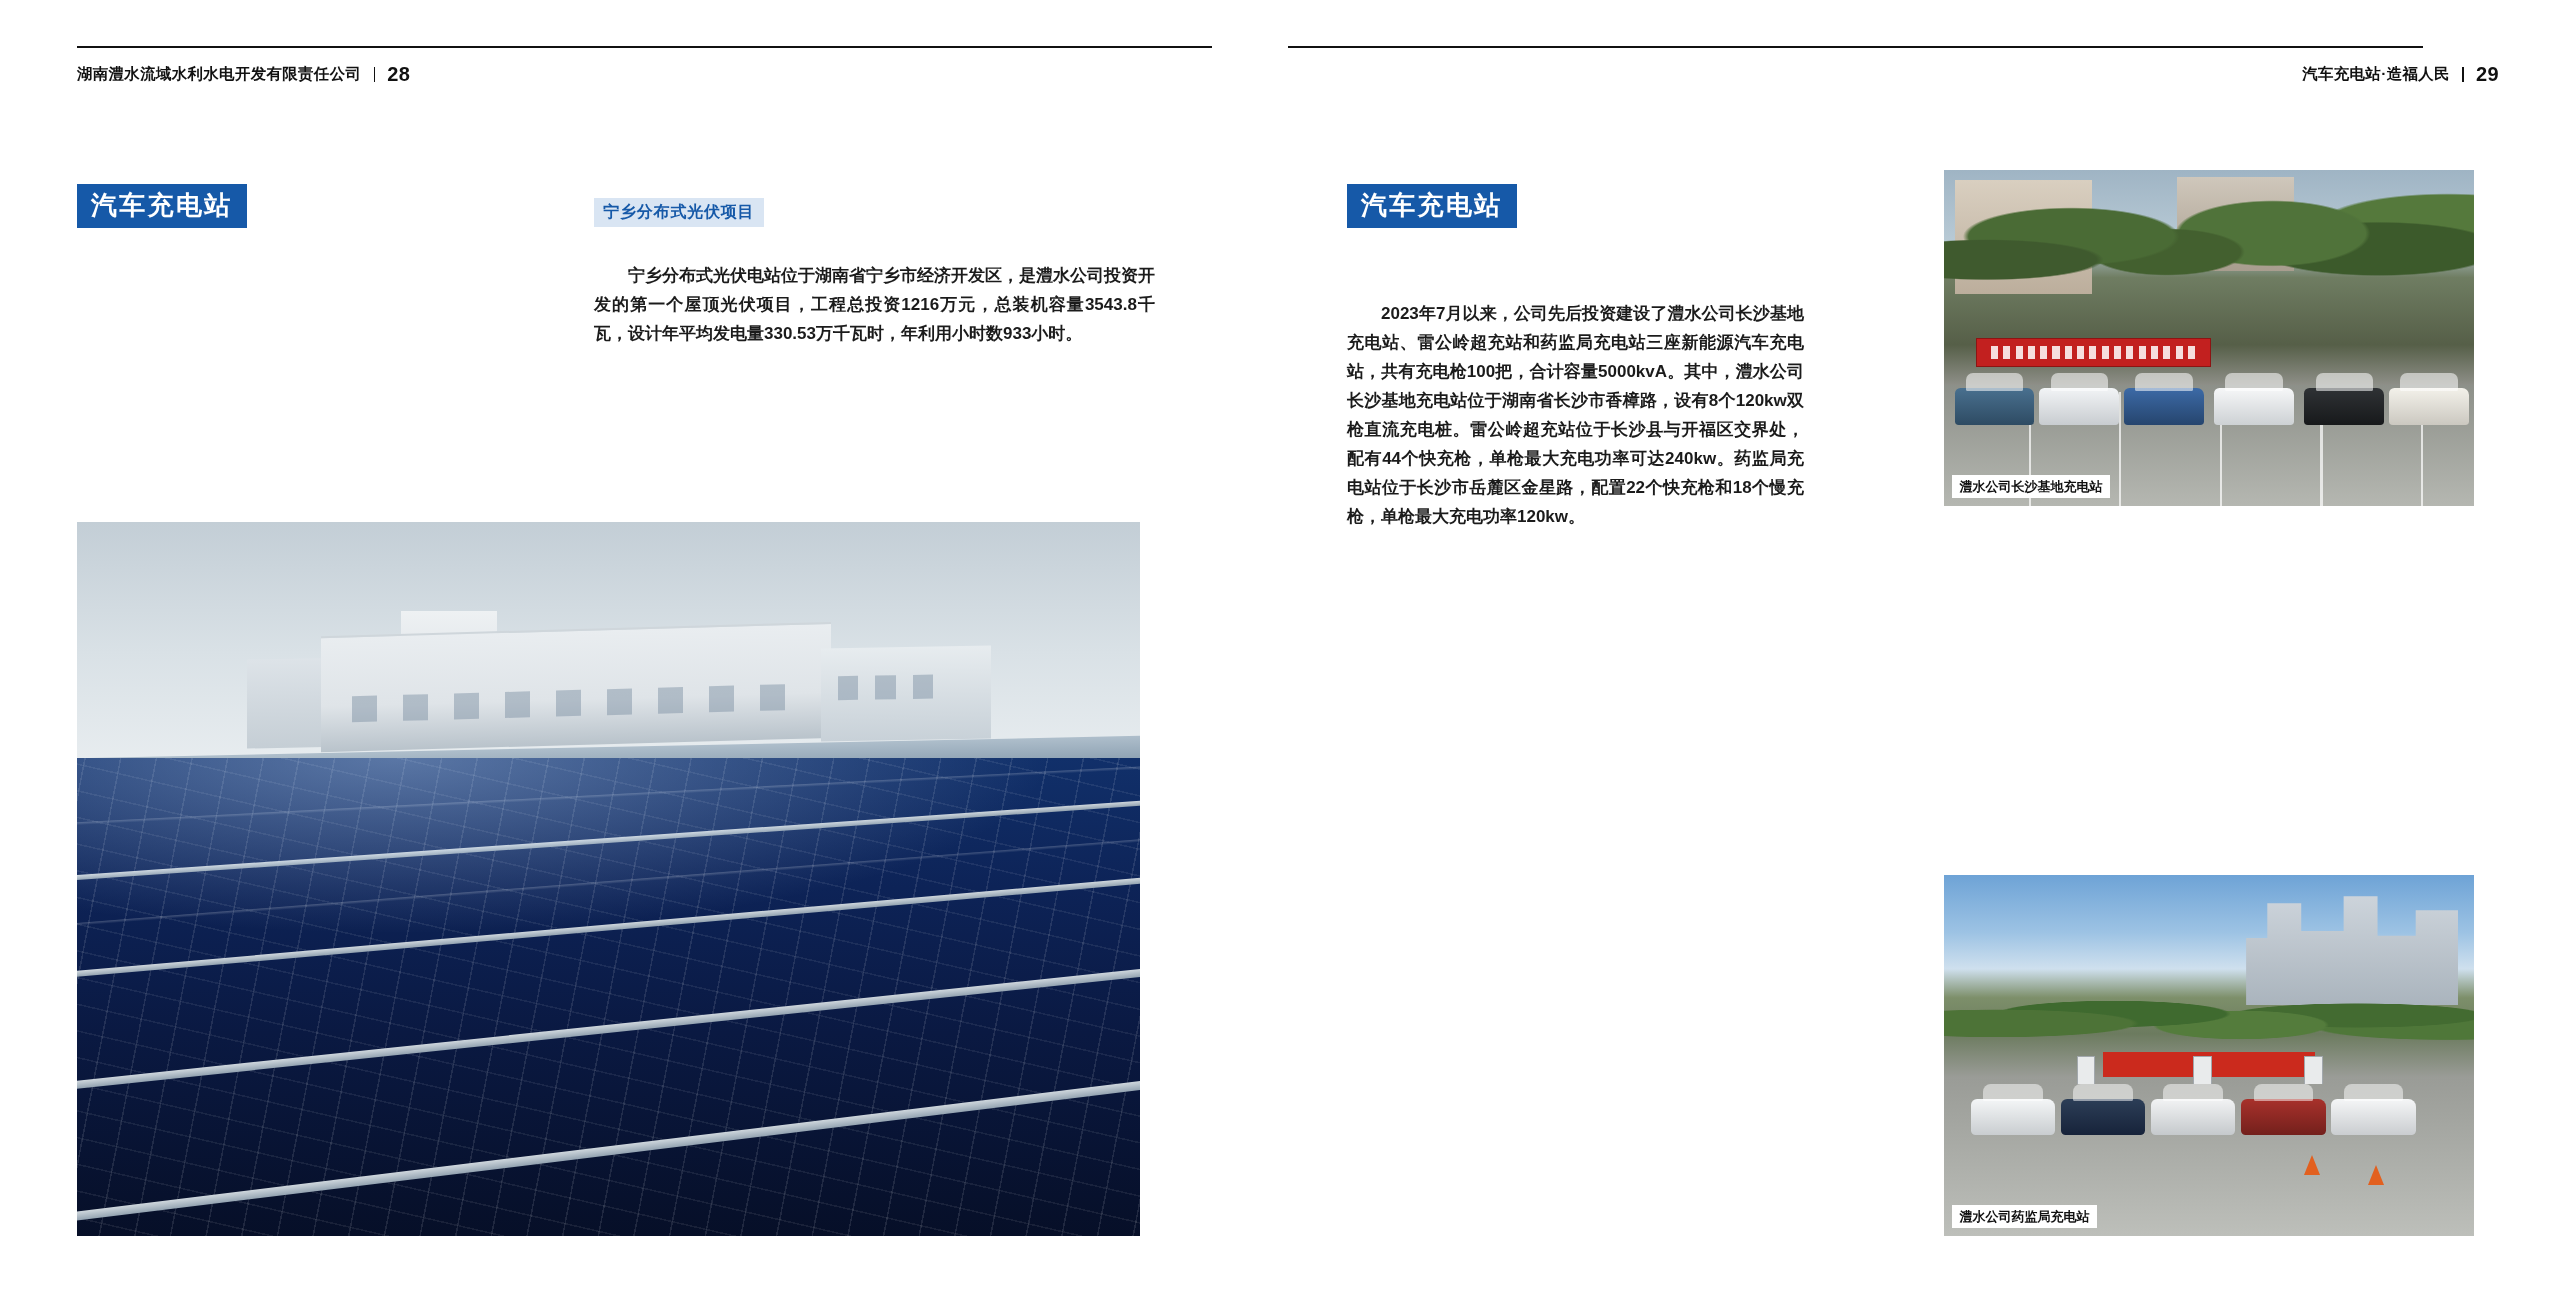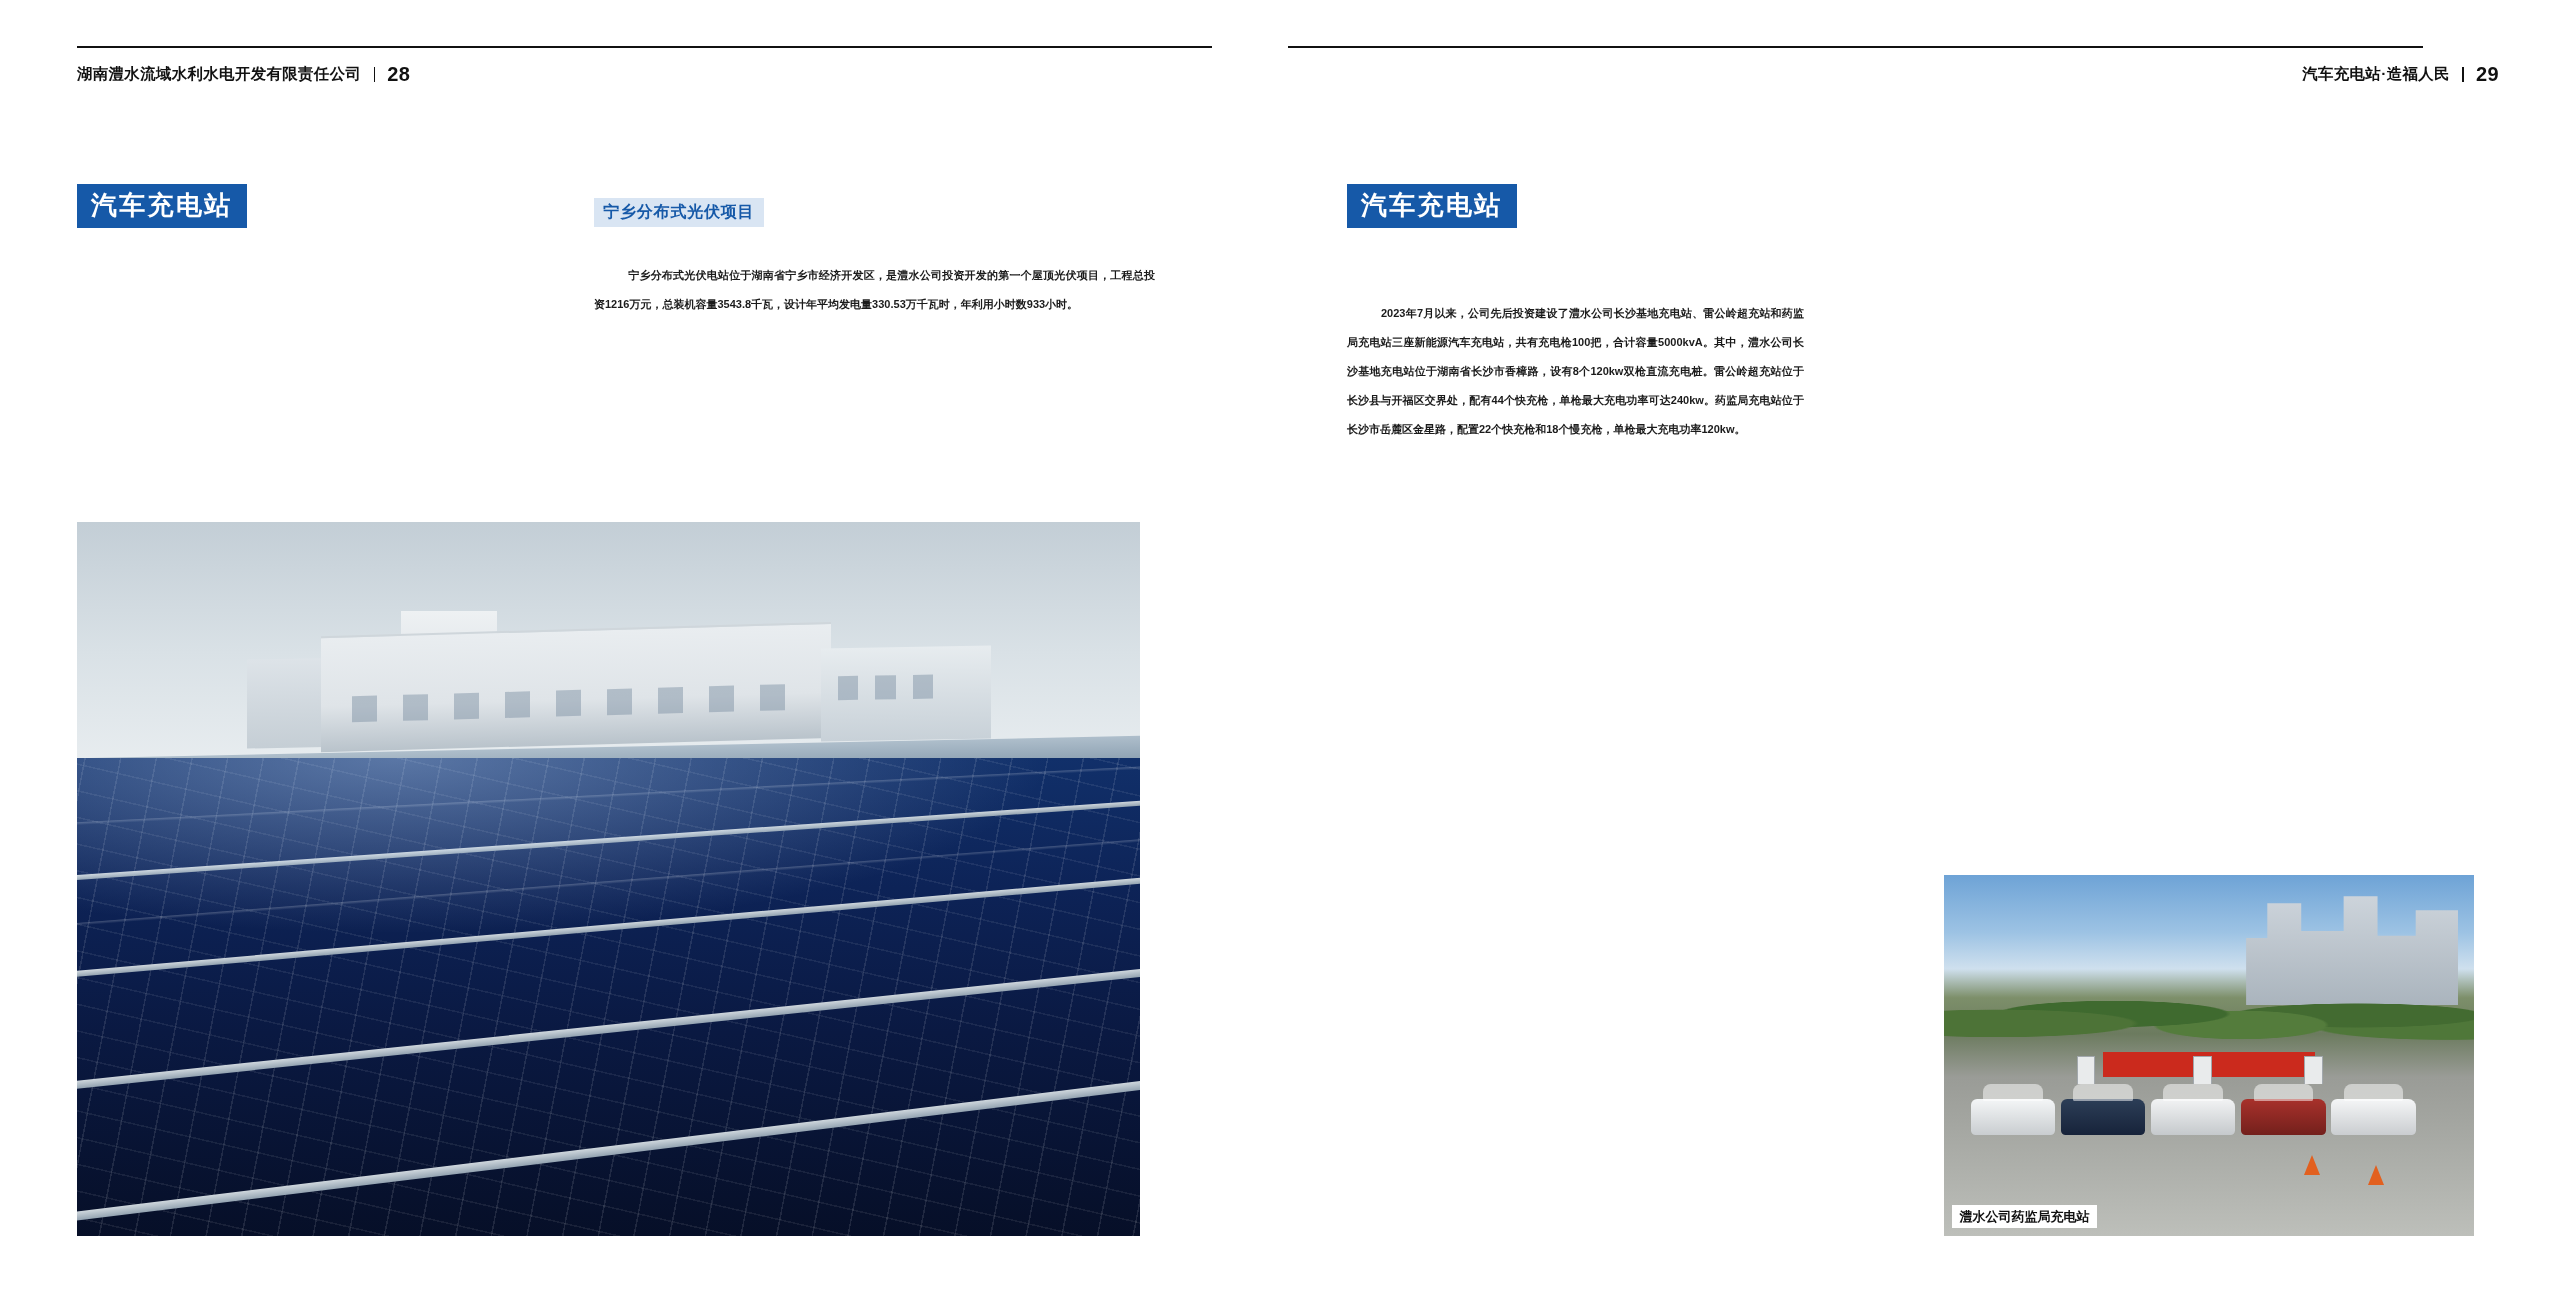--- a/index.html
+++ b/index.html
@@ -83,21 +83,21 @@
     font-weight: bold;
     letter-spacing: 0.8px;
     padding: 6.1px 9.2px 7px 9.2px;
     line-height: 1;
     white-space: nowrap;
   }
 
   
   .bodytext {
     position: absolute;
-    font-size: 11px;
+    font-size: 17px;
     line-height: 29px;
     color: #1b1b1b;
     text-align: justify;
     text-justify: inter-ideograph;
     font-weight: 600;
     letter-spacing: 0px;
   }
   .bodytext .indent { display: inline-block; width: 34px; }
 
   
@@ -358,20 +358,41 @@
       <span class="sep"></span>
       <span class="pageno">29</span>
     </div>
 
     <div class="chip" style="left:59px; top:184px;">汽车充电站</div>
 
     <div class="bodytext" style="left:59px; top:299px; width:457px;">
       <span class="indent"></span><span>2023年7月以来，公司先后投资建设了澧水公司长沙基地充电站、雷公岭超充站和药监局充电站三座新能源汽车充电站，共有充电枪100把，合计容量5000kvA。其中，澧水公司长沙基地充电站位于湖南省长沙市香樟路，设有8个120kw双枪直流充电桩。雷公岭超充站位于长沙县与开福区交界处，配有44个快充枪，单枪最大充电功率可达240kw。药监局充电站位于长沙市岳麓区金星路，配置22个快充枪和18个慢充枪，单枪最大充电功率120kw。</span>
     </div>
 
+    <div class="photo" style="left:656px; top:170px; width:530px; height:336px;">
+      <div class="cs cs1">
+        <div class="bldgA"></div>
+        <div class="bldgB"></div>
+        <div class="trees"></div>
+        <div class="banner"></div>
+        <div class="ground"></div>
+        <div class="stall" style="left:16%;"></div>
+        <div class="stall" style="left:33%;"></div>
+        <div class="stall" style="left:52%;"></div>
+        <div class="stall" style="left:71%;"></div>
+        <div class="stall" style="left:90%;"></div>
+        <div class="car" style="left:2%;  bottom:24%; width:15%; height:11%; background:linear-gradient(to bottom,#49708f,#2e4b63);"></div>
+        <div class="car" style="left:18%; bottom:24%; width:15%; height:11%; background:linear-gradient(to bottom,#f2f4f6,#c8ccd0);"></div>
+        <div class="car" style="left:34%; bottom:24%; width:15%; height:11%; background:linear-gradient(to bottom,#3c6aa6,#26456e);"></div>
+        <div class="car" style="left:51%; bottom:24%; width:15%; height:11%; background:linear-gradient(to bottom,#f6f7f8,#cdd1d4);"></div>
+        <div class="car" style="left:68%; bottom:24%; width:15%; height:11%; background:linear-gradient(to bottom,#2f3235,#17191b);"></div>
+        <div class="car" style="left:84%; bottom:24%; width:15%; height:11%; background:linear-gradient(to bottom,#f3f1ea,#cbc8c0);"></div>
+      </div>
+      <div class="caption">澧水公司长沙基地充电站</div>
+    </div>
 
 
     <div class="photo" style="left:656px; top:875px; width:530px; height:361px;">
       <div class="cs cs3">
         <div class="towers"></div>
         <div class="greenbelt"></div>
         <div class="banner"></div>
         <div class="post" style="left:25%; top:50%; width:3.2%; height:14%;"></div>
         <div class="post" style="left:47%; top:50%; width:3.2%; height:14%;"></div>
         <div class="post" style="left:68%; top:50%; width:3.2%; height:14%;"></div>

